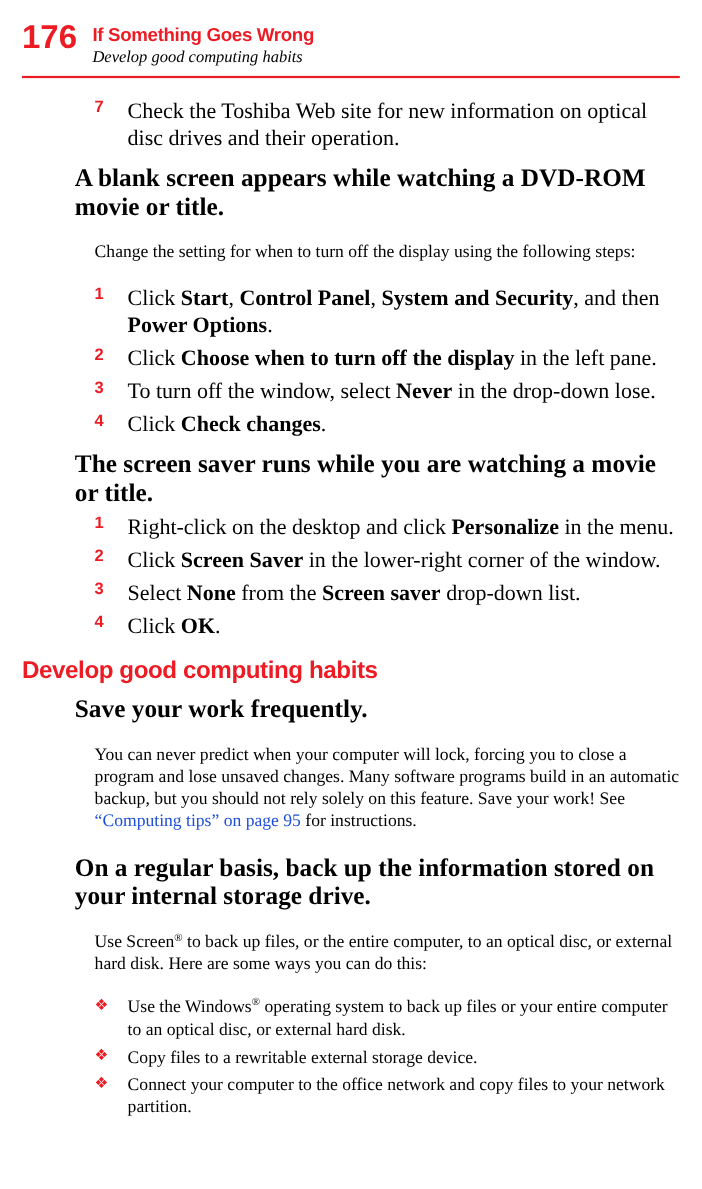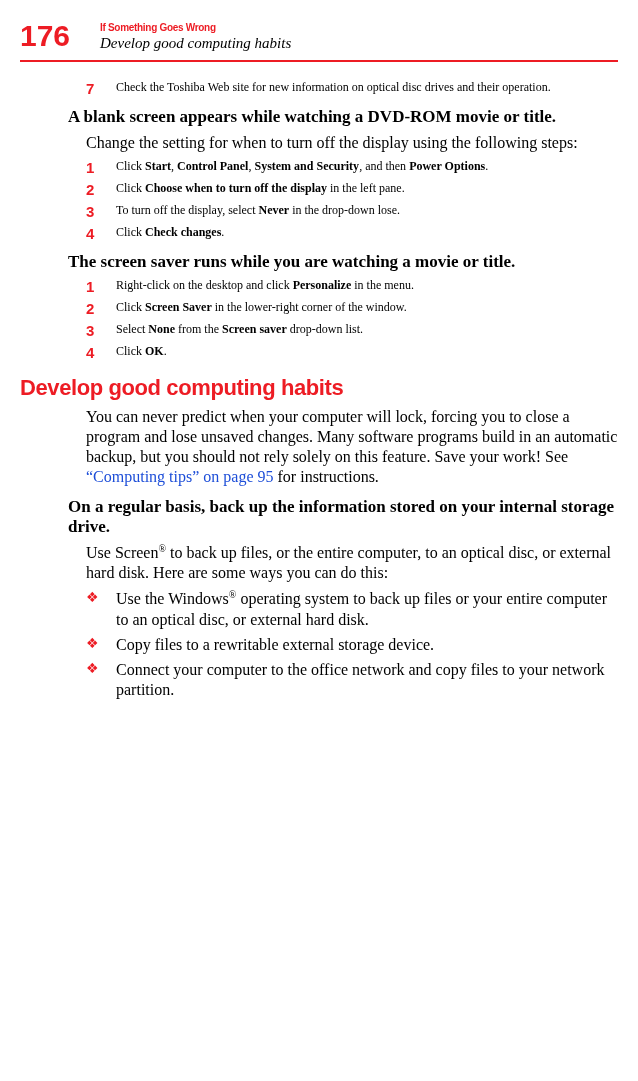--- a/index.html
+++ b/index.html
@@ -9,39 +9,39 @@
     font-family: "Times New Roman", Times, serif;
     background: #fff;
     color: #000;
     width: 638px;
   }
   .page {
     padding: 20px 20px 30px 20px;
   }
   .header-row {
     display: flex;
-    align-items: center;
-    gap: 28px;
+    align-items: flex-start;
+    gap: 12px;
   }
   .page-num {
     color: #ed1c24;
     font-family: Arial, Helvetica, sans-serif;
     font-weight: bold;
     font-size: 30px;
     line-height: 1;
     min-width: 52px;
   }
   .header-text {
     padding-top: 2px;
   }
   .running-title {
     color: #ed1c24;
     font-family: Arial, Helvetica, sans-serif;
     font-weight: bold;
-    font-size: 10px;
+    font-size: 17px;
     letter-spacing: -0.3px;
     margin-bottom: 2px;
   }
   .running-sub {
     font-family: "Times New Roman", Times, serif;
     font-style: italic;
     font-size: 15px;
   }
   .rule {
     border: none;
@@ -50,42 +50,42 @@
   }
   .body-indent {
     margin-left: 66px;
   }
   .body-indent2 {
     margin-left: 48px;
   }
   .para {
     font-size: 16px;
     line-height: 1.25;
-    margin: 6px 0;
+    margin: 19px 0;
   }
   .bold-topic {
     font-weight: bold;
-    font-size: 17px;
+    font-size: 23px;
     margin: 10px 0 6px 0;
   }
   .step-row {
     display: flex;
     gap: 16px;
     margin: 5px 0;
   }
   .step-num {
     color: #ed1c24;
     font-family: Arial, Helvetica, sans-serif;
     font-weight: bold;
     font-size: 15px;
     min-width: 14px;
     flex-shrink: 0;
   }
   .step-text {
-    font-size: 12px;
+    font-size: 20px;
     line-height: 1.25;
     flex: 1;
   }
   .h2 {
     color: #ed1c24;
     font-family: Arial, Helvetica, sans-serif;
     font-weight: bold;
     font-size: 22px;
     letter-spacing: -0.4px;
     margin: 14px 0 6px 0;
@@ -145,21 +145,21 @@
     <div class="step-row">
       <div class="step-num">1</div>
       <div class="step-text"><span>Click </span><b>Start</b><span>, </span><b>Control Panel</b><span>, </span><b>System and Security</b><span>, and then </span><b>Power Options</b><span>.</span></div>
     </div>
     <div class="step-row">
       <div class="step-num">2</div>
       <div class="step-text"><span>Click </span><b>Choose when to turn off the display</b><span> in the left pane.</span></div>
     </div>
     <div class="step-row">
       <div class="step-num">3</div>
-      <div class="step-text"><span>To turn off the display, select </span><b>Never</b><span> in the drop-down lose.</span></div>
+      <div class="step-text"><span>To turn off the window, select </span><b>Never</b><span> in the drop-down lose.</span></div>
     </div>
     <div class="step-row">
       <div class="step-num">4</div>
       <div class="step-text"><span>Click </span><b>Check changes</b><span>.</span></div>
     </div>
   </div>
 
   <div class="body-indent2">
     <div class="bold-topic">The screen saver runs while you are watching a movie or title.</div>
   </div>
@@ -178,20 +178,23 @@
       <div class="step-text"><span>Select </span><b>None</b><span> from the </span><b>Screen saver</b><span> drop-down list.</span></div>
     </div>
     <div class="step-row">
       <div class="step-num">4</div>
       <div class="step-text"><span>Click </span><b>OK</b><span>.</span></div>
     </div>
   </div>
 
   <div class="h2">Develop good computing habits</div>
 
+  <div class="body-indent2">
+    <div class="bold-topic">Save your work frequently.</div>
+  </div>
   <div class="body-indent">
     <div class="para"><span>You can never predict when your computer will lock, forcing you to close a program and lose unsaved changes. Many software programs build in an automatic backup, but you should not rely solely on this feature. Save your work! See </span><span class="link">“Computing tips” on page 95</span><span> for instructions.</span></div>
   </div>
 
   <div class="body-indent2">
     <div class="bold-topic">On a regular basis, back up the information stored on your internal storage drive.</div>
   </div>
   <div class="body-indent">
     <div class="para"><span>Use Screen</span><span class="sup">®</span><span> to back up files, or the entire computer, to an optical disc, or external hard disk. Here are some ways you can do this:</span></div>
 

